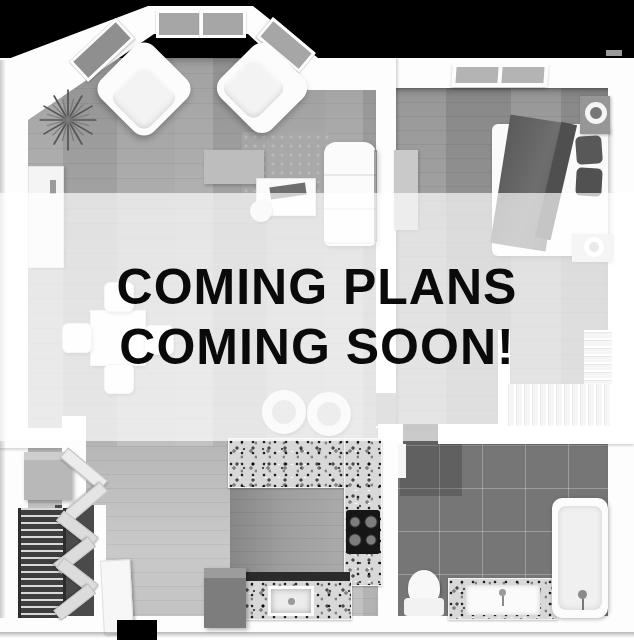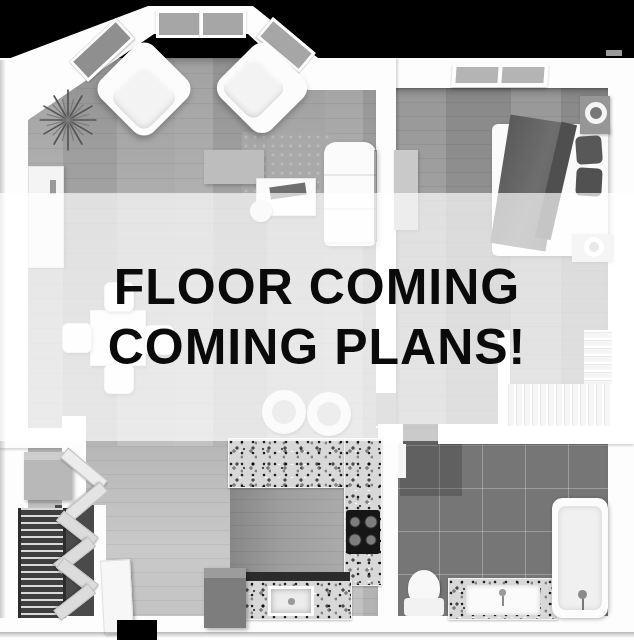--- a/index.html
+++ b/index.html
@@ -217,17 +217,17 @@
   <div class="leaf" style="left:60px;top:556px;transform:rotate(38deg);z-index:8;"></div>
   <div class="leaf" style="left:92px;top:582px;transform:rotate(142deg);z-index:8;"></div>
   <div class="abs" style="left:102px;top:560px;width:28px;height:72px;background:#f7f7f7;border:1px solid #e0e0e0;
               transform:rotate(-3deg);box-shadow:2px 1px 3px rgba(0,0,0,0.25);z-index:8;"></div>
 
   <div class="abs" style="left:117px;top:620px;width:40px;height:20px;background:#000;z-index:30;"></div>
   <div class="abs" style="left:0;top:60px;width:6px;height:558px;background:linear-gradient(90deg,rgba(0,0,0,0.20),rgba(0,0,0,0));z-index:35;"></div>
   <div class="abs" style="left:0;top:632px;width:634px;height:6px;background:linear-gradient(180deg,rgba(0,0,0,0.28),rgba(0,0,0,0));z-index:35;"></div>
 
   <div class="overlay-band">
-    <div class="t">FLOOR COMING</div>
-    <div class="t">COMING PLANS!</div>
+    <div class="t">COMING PLANS</div>
+    <div class="t">COMING SOON!</div>
   </div>
 
 </div>
 
 </body></html>

